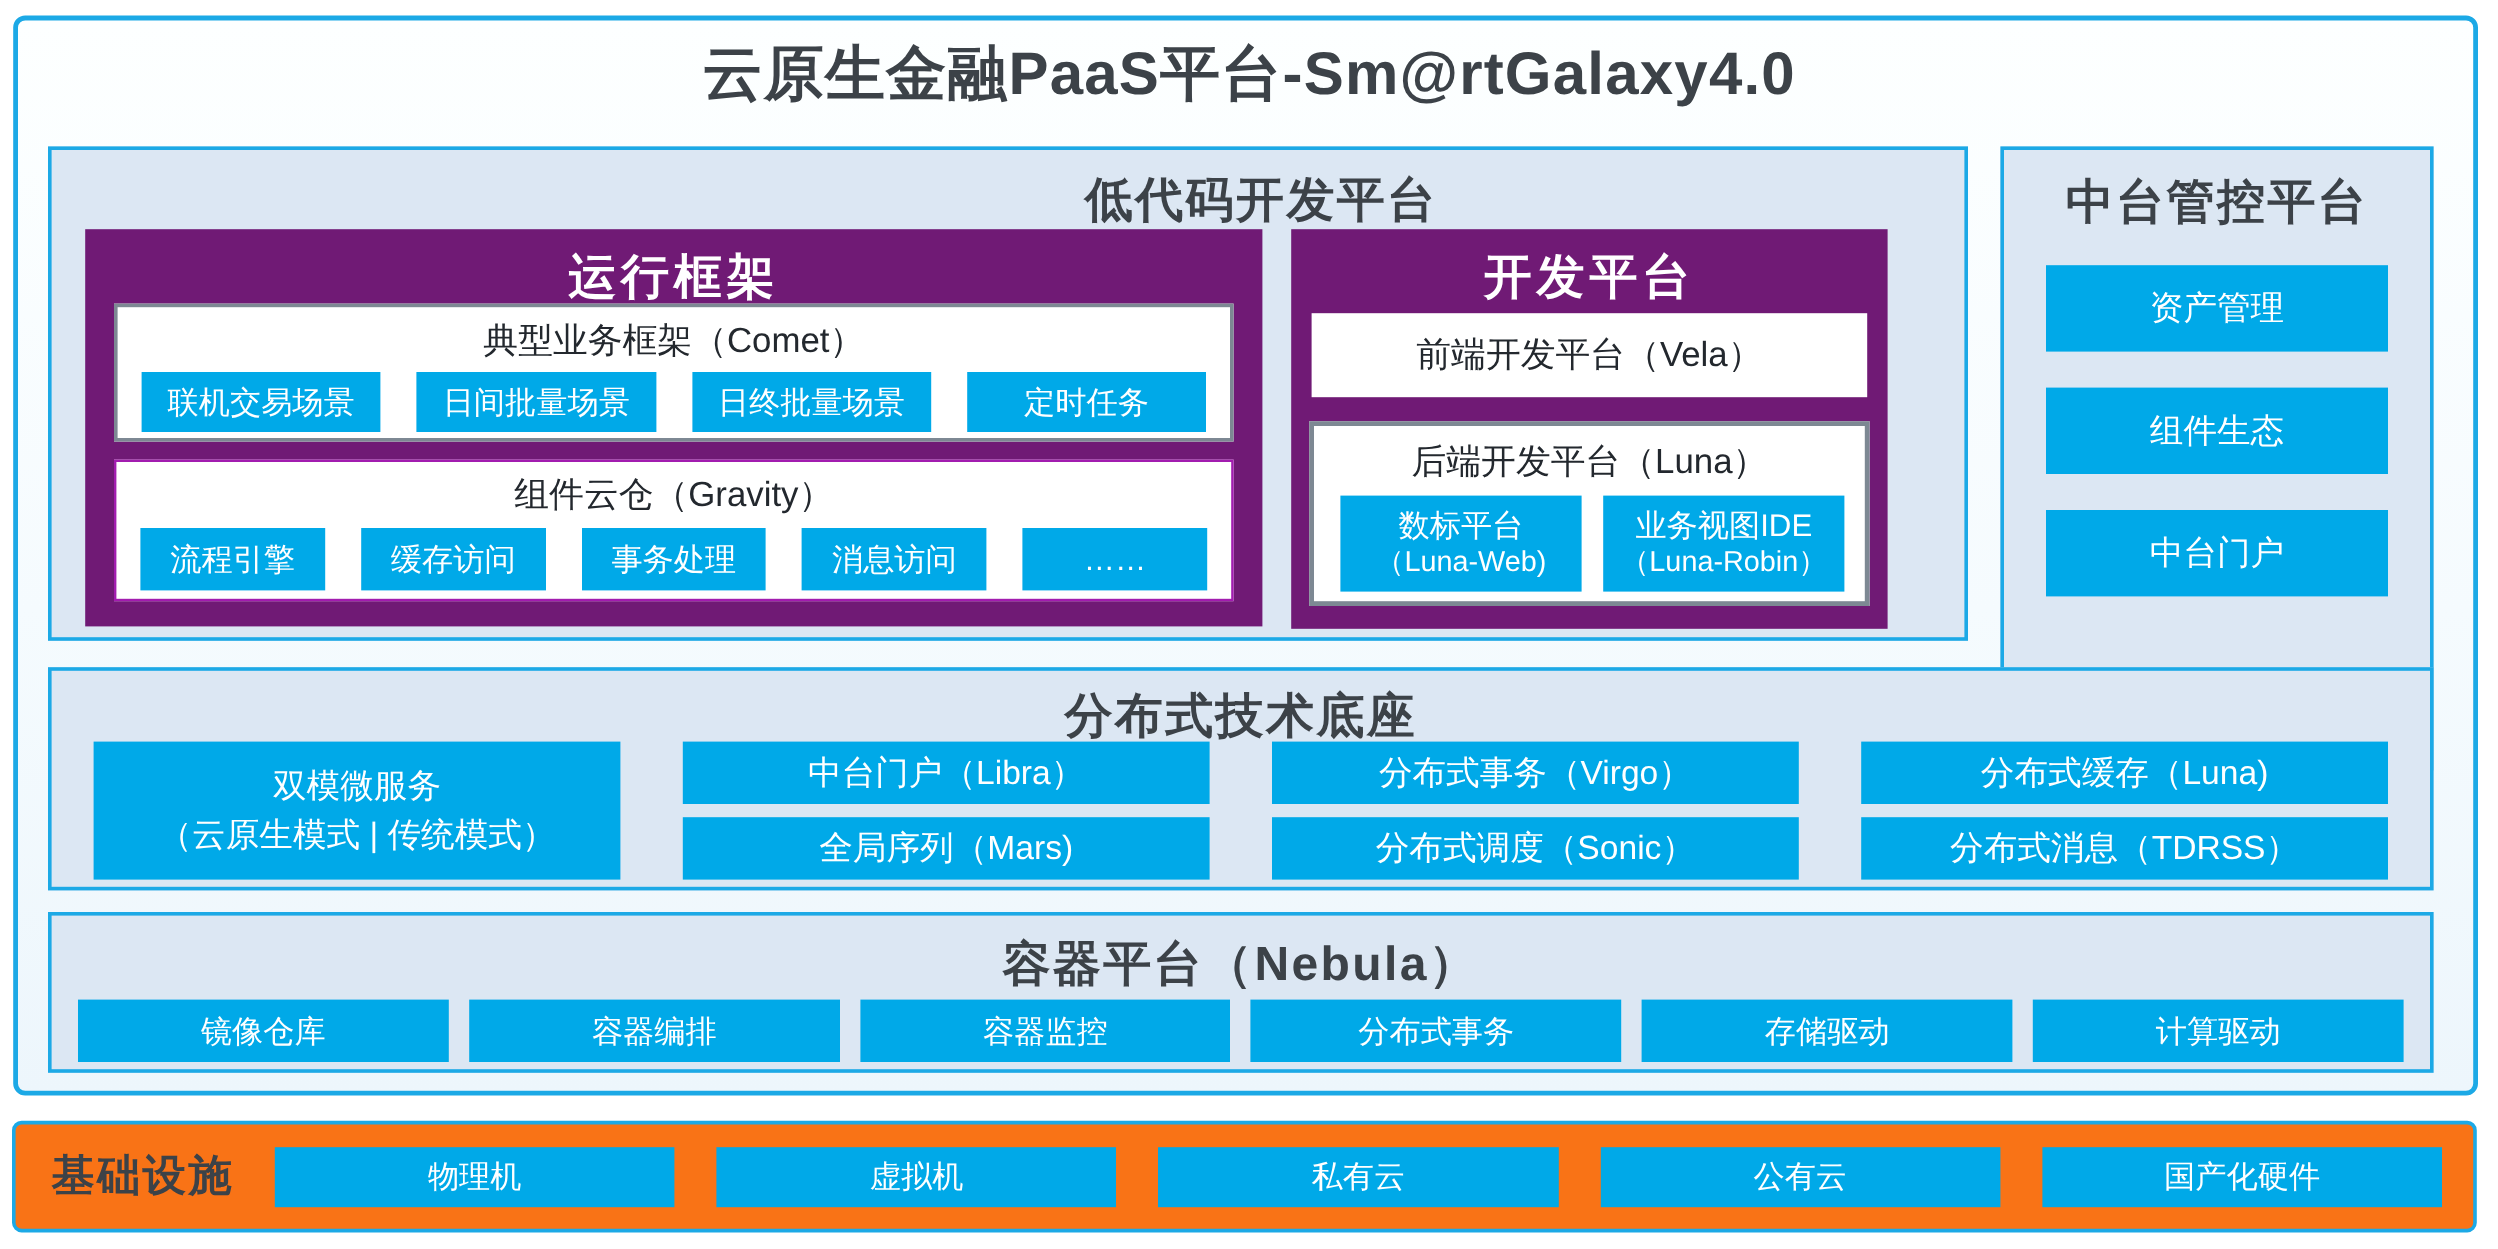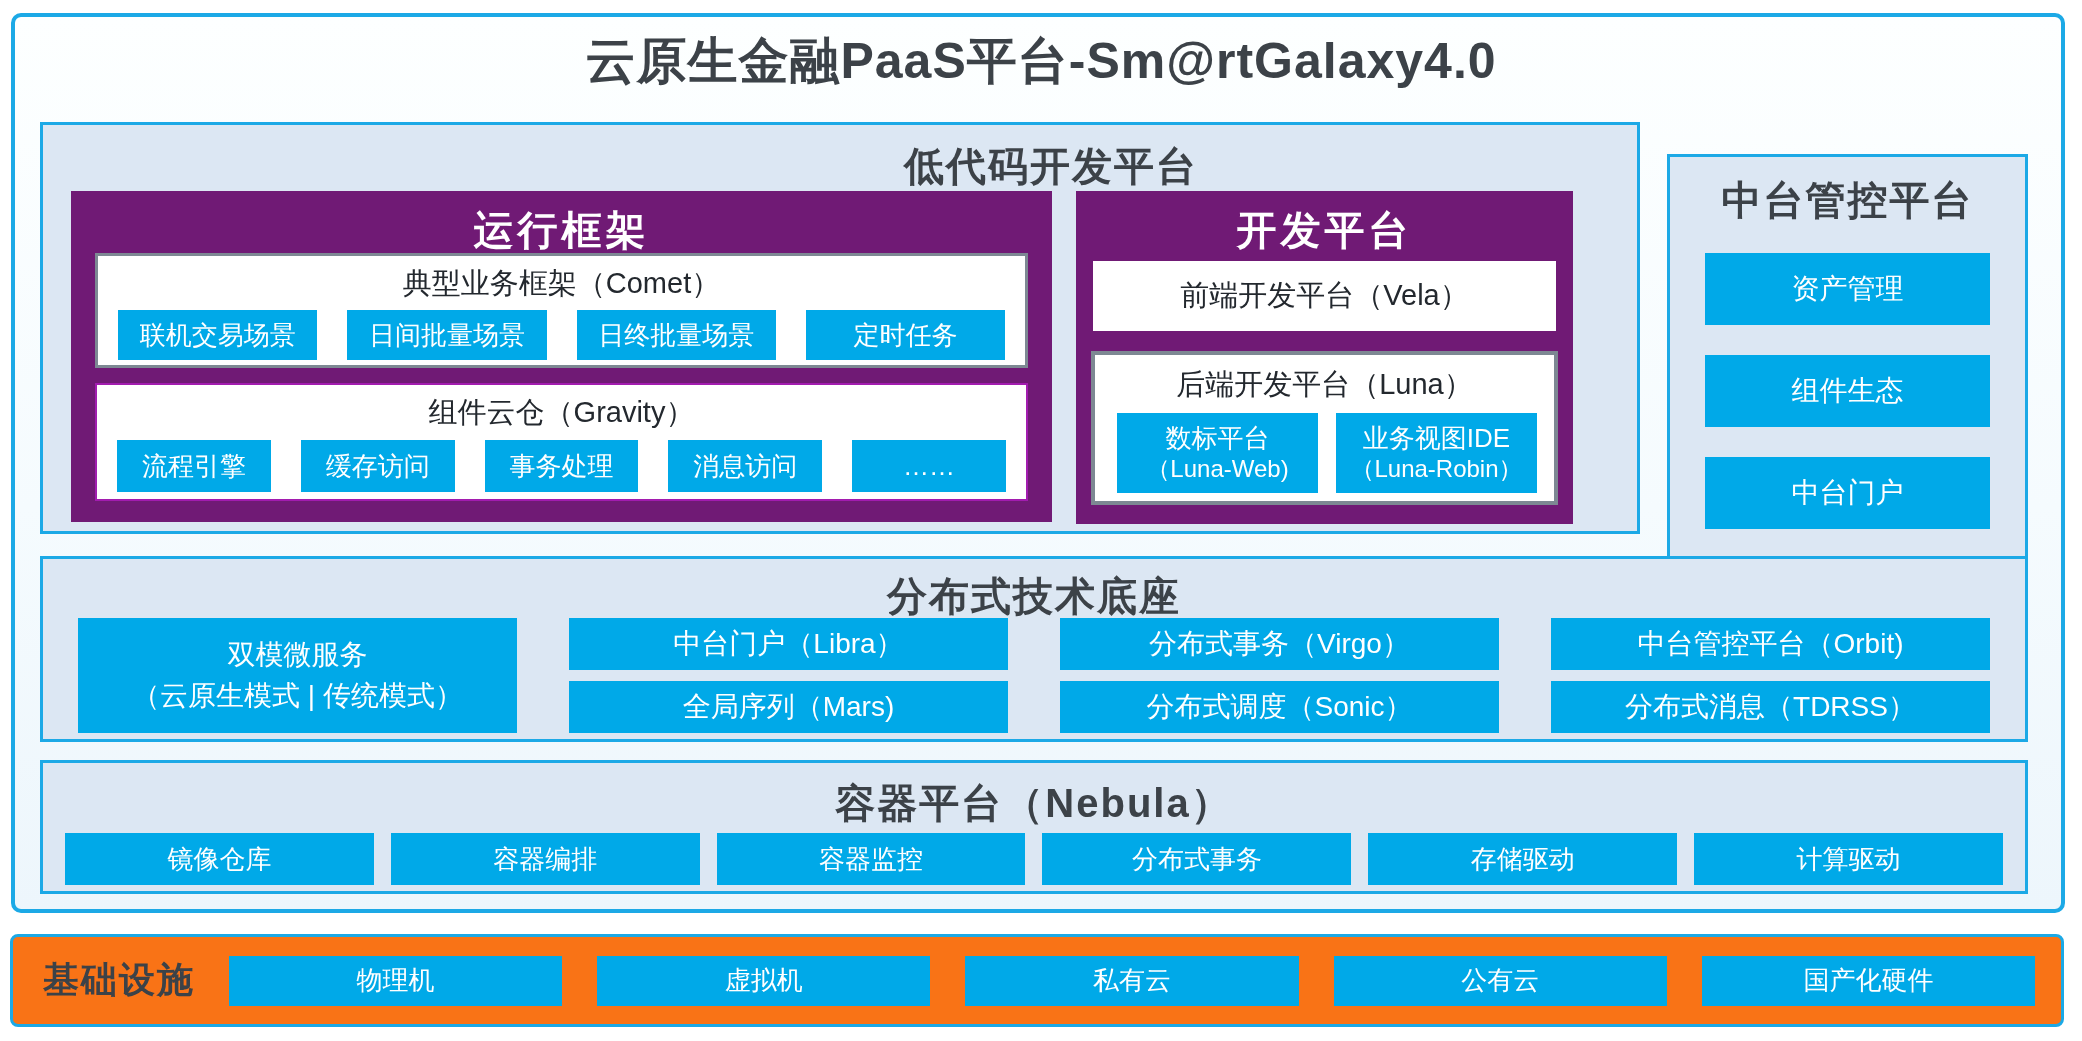--- a/index.html
+++ b/index.html
@@ -21,21 +21,21 @@
     position:absolute; left:0; top:28px; width:2082px; text-align:center;
     font-size:50px; font-weight:bold; color:#3c4248; letter-spacing:1px;
   }
 
   
   .panel {
     position:absolute; box-sizing:border-box;
     border:3px solid #1ca9e6; background:#dce7f3;
   }
   .panel-lowcode { left:40px;  top:122px; width:1600px; height:412px; }
-  .panel-mid     { left:1667px; top:122px; width:361px; height:520px;margin-top:32px; }
+  .panel-mid     { left:1667px; top:122px; width:361px; height:520px; }
   .panel-dist    { left:40px;  top:556px; width:1988px; height:186px; }
   .panel-cont    { left:40px;  top:760px; width:1988px; height:134px; }
   .panel-infra   {
     position:absolute; left:10px; top:934px; width:2054px; height:93px;
     box-sizing:border-box; border:3px solid #1ca9e6; background:#f97316;
     border-radius:8px; display:flex; align-items:center;
     padding:0 26px 0 30px;
   }
 
   .panel-title {
@@ -190,21 +190,21 @@
     </div>
     <div class="dist-col">
       <div class="btn">中台门户（Libra）</div>
       <div class="btn">全局序列（Mars)</div>
     </div>
     <div class="dist-col">
       <div class="btn">分布式事务（Virgo）</div>
       <div class="btn">分布式调度（Sonic）</div>
     </div>
     <div class="dist-col">
-      <div class="btn">中台管控平台（Orbit)</div>
+      <div class="btn">分布式缓存（Luna)</div>
       <div class="btn">分布式消息（TDRSS）</div>
     </div>
   </div>
 </div>
 
 <div class="panel panel-cont">
   <div class="panel-title t-center t-cont">容器平台（Nebula）</div>
   <div class="row row-cont">
     <div class="btn">镜像仓库</div>
     <div class="btn">容器编排</div>

